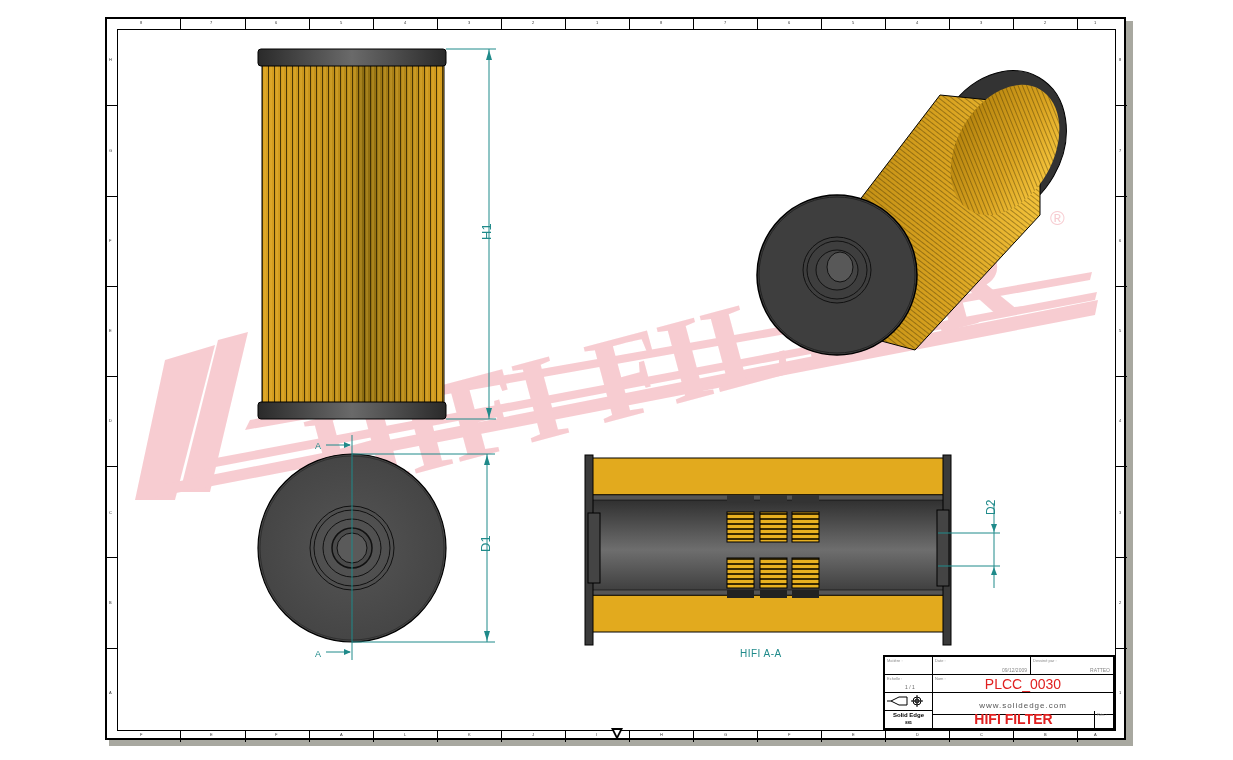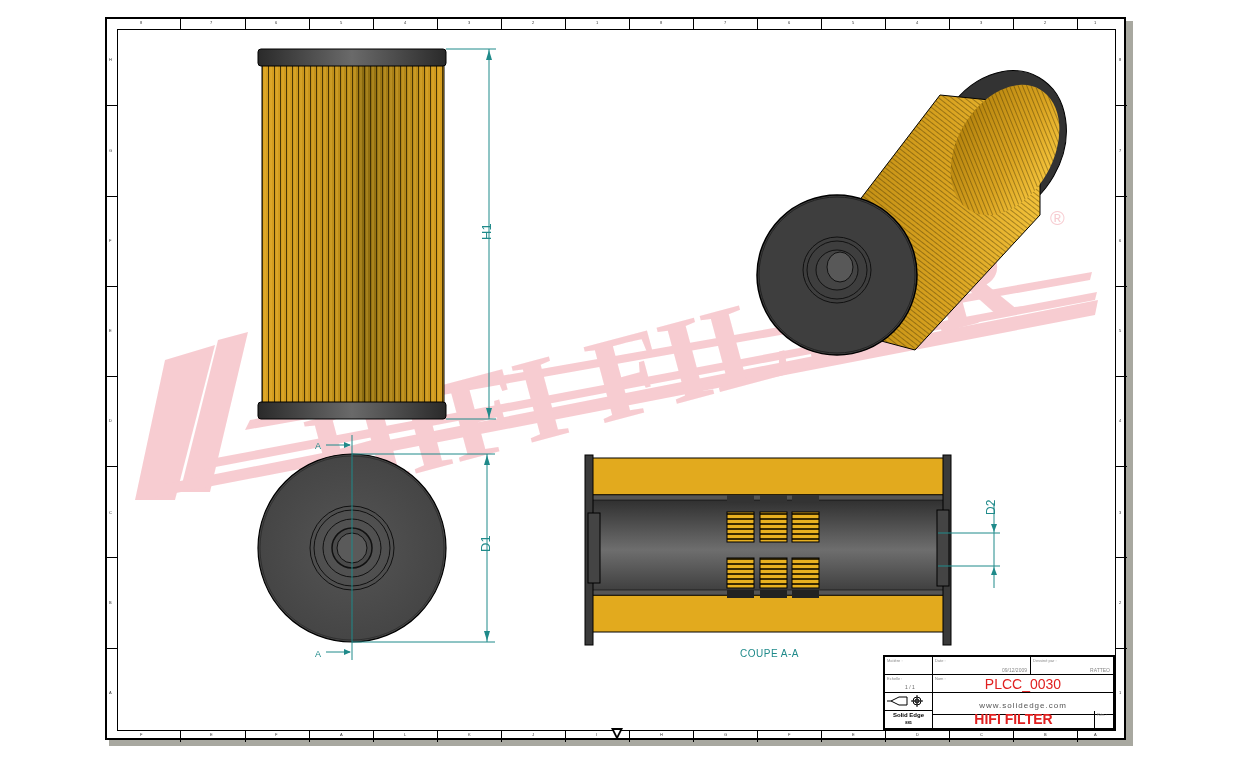--- a/index.html
+++ b/index.html
@@ -244,21 +244,21 @@
   <rect x="212" y="140" width="27" height="8" fill="#222"></rect>
   <g class="dim" stroke-width="1" fill="none">
     <line x1="358" y1="83" x2="420" y2="83"></line>
     <line x1="358" y1="116" x2="420" y2="116"></line>
     <line x1="414" y1="53" x2="414" y2="138"></line>
   </g>
   <polygon points="414,82 411,74 417,74" fill="#1f8a8a"></polygon>
   <polygon points="414,117 411,125 417,125" fill="#1f8a8a"></polygon>
   <text class="dim-text" x="410" y="70" font-size="12" transform="rotate(-90 410 65)">D2</text>
 </svg>
-<div class="abs" style="left:740px;top:648px;font-size:10px;color:#1f8a8a;letter-spacing:0.5px">COUPE A-A</div>
+<div class="abs" style="left:740px;top:648px;font-size:10px;color:#1f8a8a;letter-spacing:0.5px">HIFI A-A</div>
 
 <svg class="abs" style="left:740px;top:55px" width="350" height="310">
   <defs>
     <linearGradient id="isoBody" x1="0" x2="1" y1="0" y2="0">
       <stop offset="0" stop-color="#b8860f"></stop>
       <stop offset="0.6" stop-color="#d9a320"></stop>
       <stop offset="1" stop-color="#f2c13a"></stop>
     </linearGradient>
     <pattern id="isoPleat" width="4" height="4" patternUnits="userSpaceOnUse" patternTransform="rotate(-52)">
       <line x1="0" y1="0" x2="0" y2="4" stroke="#3a2a00" stroke-width="0.8"></line>

